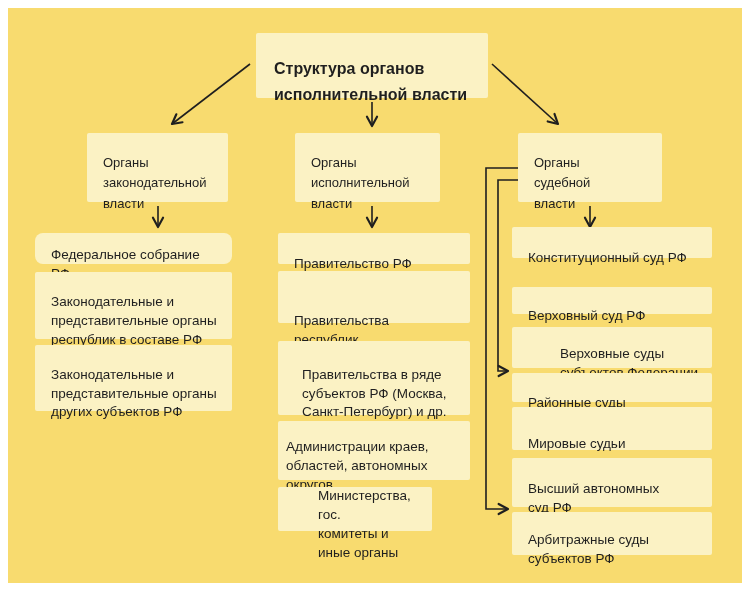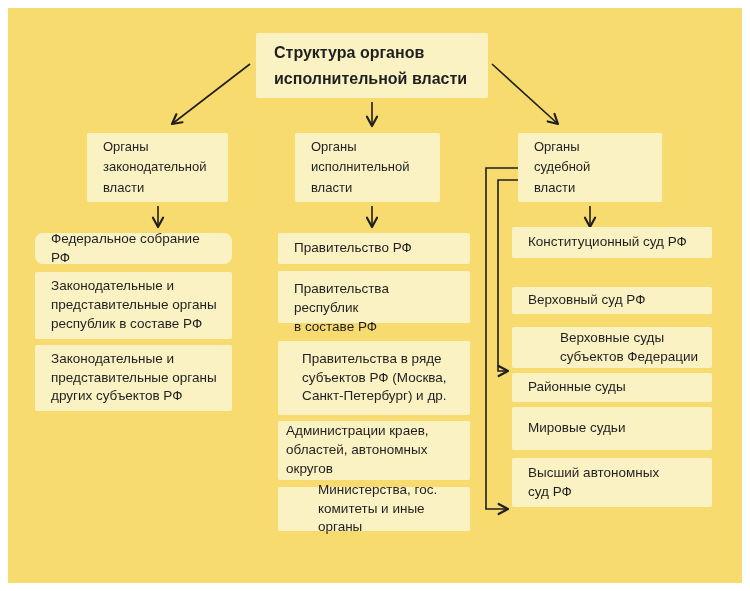--- a/index.html
+++ b/index.html
@@ -48,20 +48,21 @@
     color:var(--text);
     display:flex;
     align-items:center;
     box-sizing:border-box;
     padding:2px 14px 2px 16px;
     border-radius:2px;
   }
   .box span{
     white-space:pre-line;
     display:block;
+    margin-top:32px;
   }
   .title-box{
     font-weight:bold;
     font-size:16px;
     line-height:1.58;
     padding-left:18px;
   }
   .header-box{
     font-weight:normal;
     font-size:13px;
@@ -139,21 +140,21 @@
   <div class="box item-box" style="left:278px;top:341px;width:192px;height:74px;padding-left:24px;">
     <span>Правительства в ряде
 субъектов РФ (Москва,
 Санкт-Петербург) и др.</span>
   </div>
   <div class="box item-box" style="left:278px;top:421px;width:192px;height:59px;padding-left:8px;">
     <span>Администрации краев,
 областей, автономных
 округов</span>
   </div>
-  <div class="box item-box" style="left:278px;top:487px;width:192px;height:44px;padding-left:40px;">
+  <div class="box item-box" style="left:278px;top:487px;width:154px;height:44px;padding-left:40px;">
     <span>Министерства, гос.
 комитеты и иные органы</span>
   </div>
 
   <div class="box item-box" style="left:512px;top:227px;width:200px;height:31px;">
     <span>Конституционный суд РФ</span>
   </div>
   <div class="box item-box" style="left:512px;top:287px;width:200px;height:27px;">
     <span>Верховный суд РФ</span>
   </div>
@@ -164,13 +165,17 @@
   <div class="box item-box" style="left:512px;top:373px;width:200px;height:29px;">
     <span>Районные суды</span>
   </div>
   <div class="box item-box" style="left:512px;top:407px;width:200px;height:43px;">
     <span>Мировые судьи</span>
   </div>
   <div class="box item-box" style="left:512px;top:458px;width:200px;height:49px;">
     <span>Высший автономных
 суд РФ</span>
   </div>
+  <div class="box item-box" style="left:512px;top:512px;width:200px;height:43px;">
+    <span>Арбитражные суды
+субъектов РФ</span>
+  </div>
 </div>
 
 </body></html>

